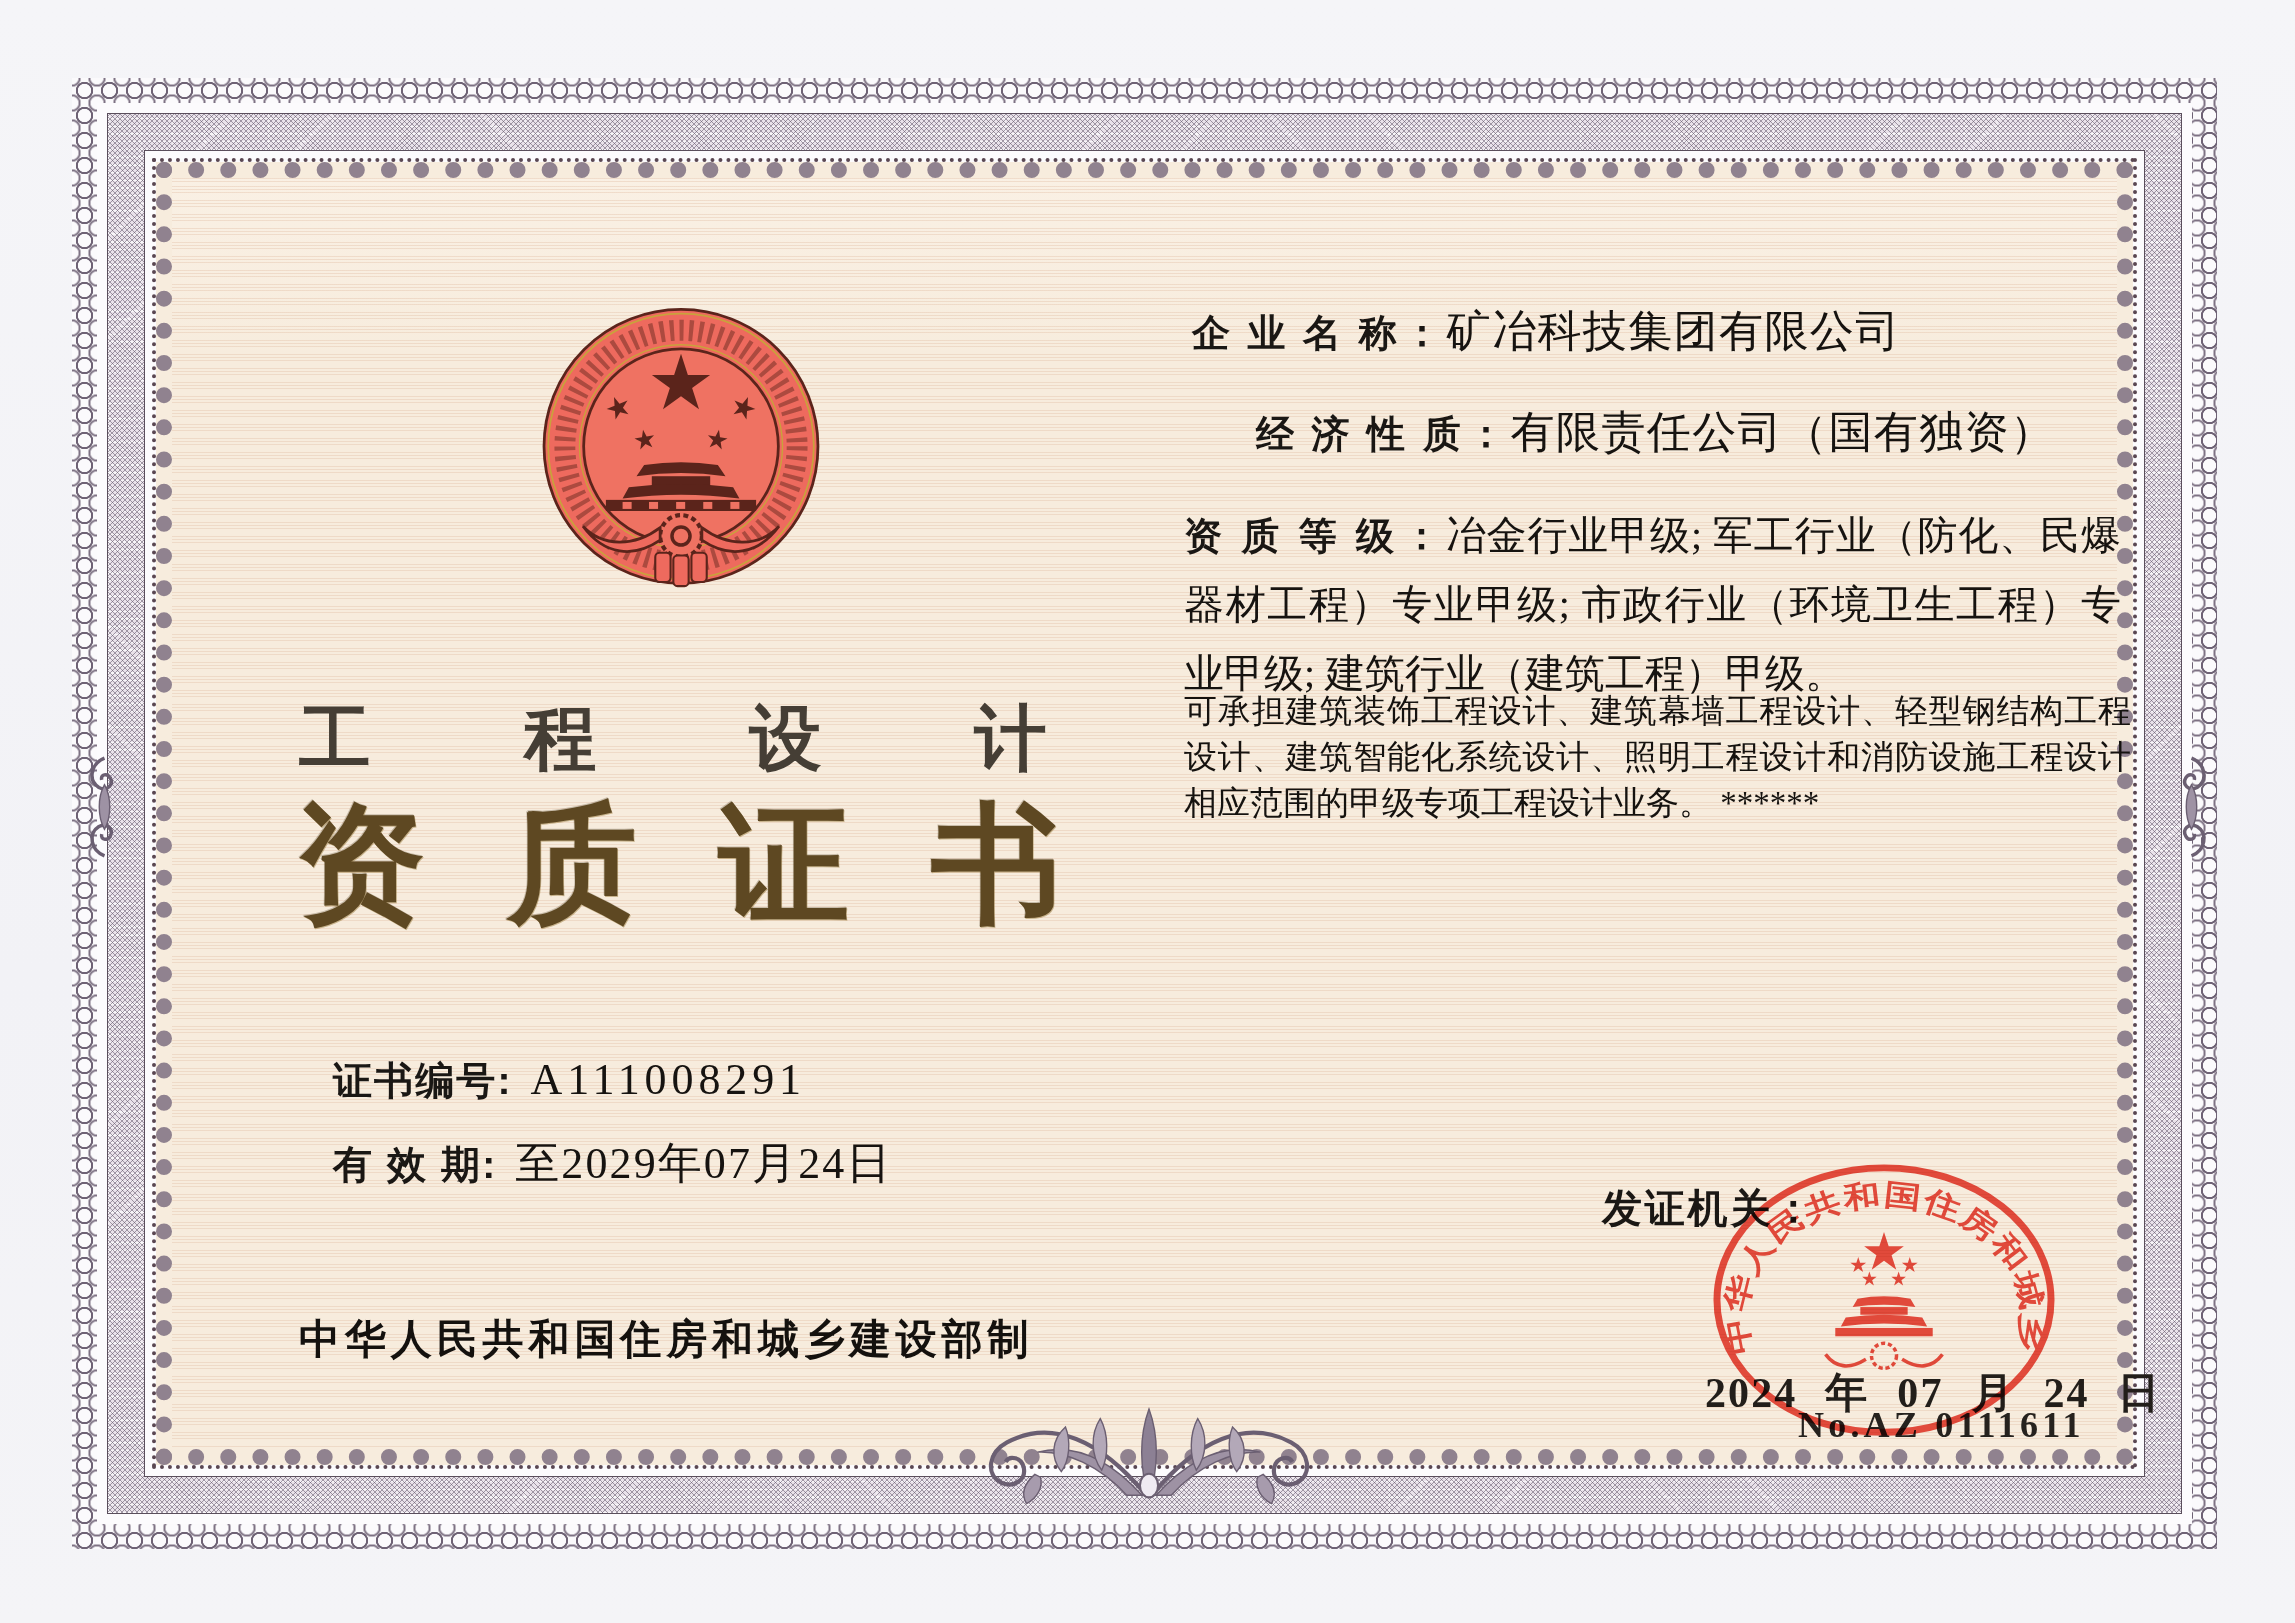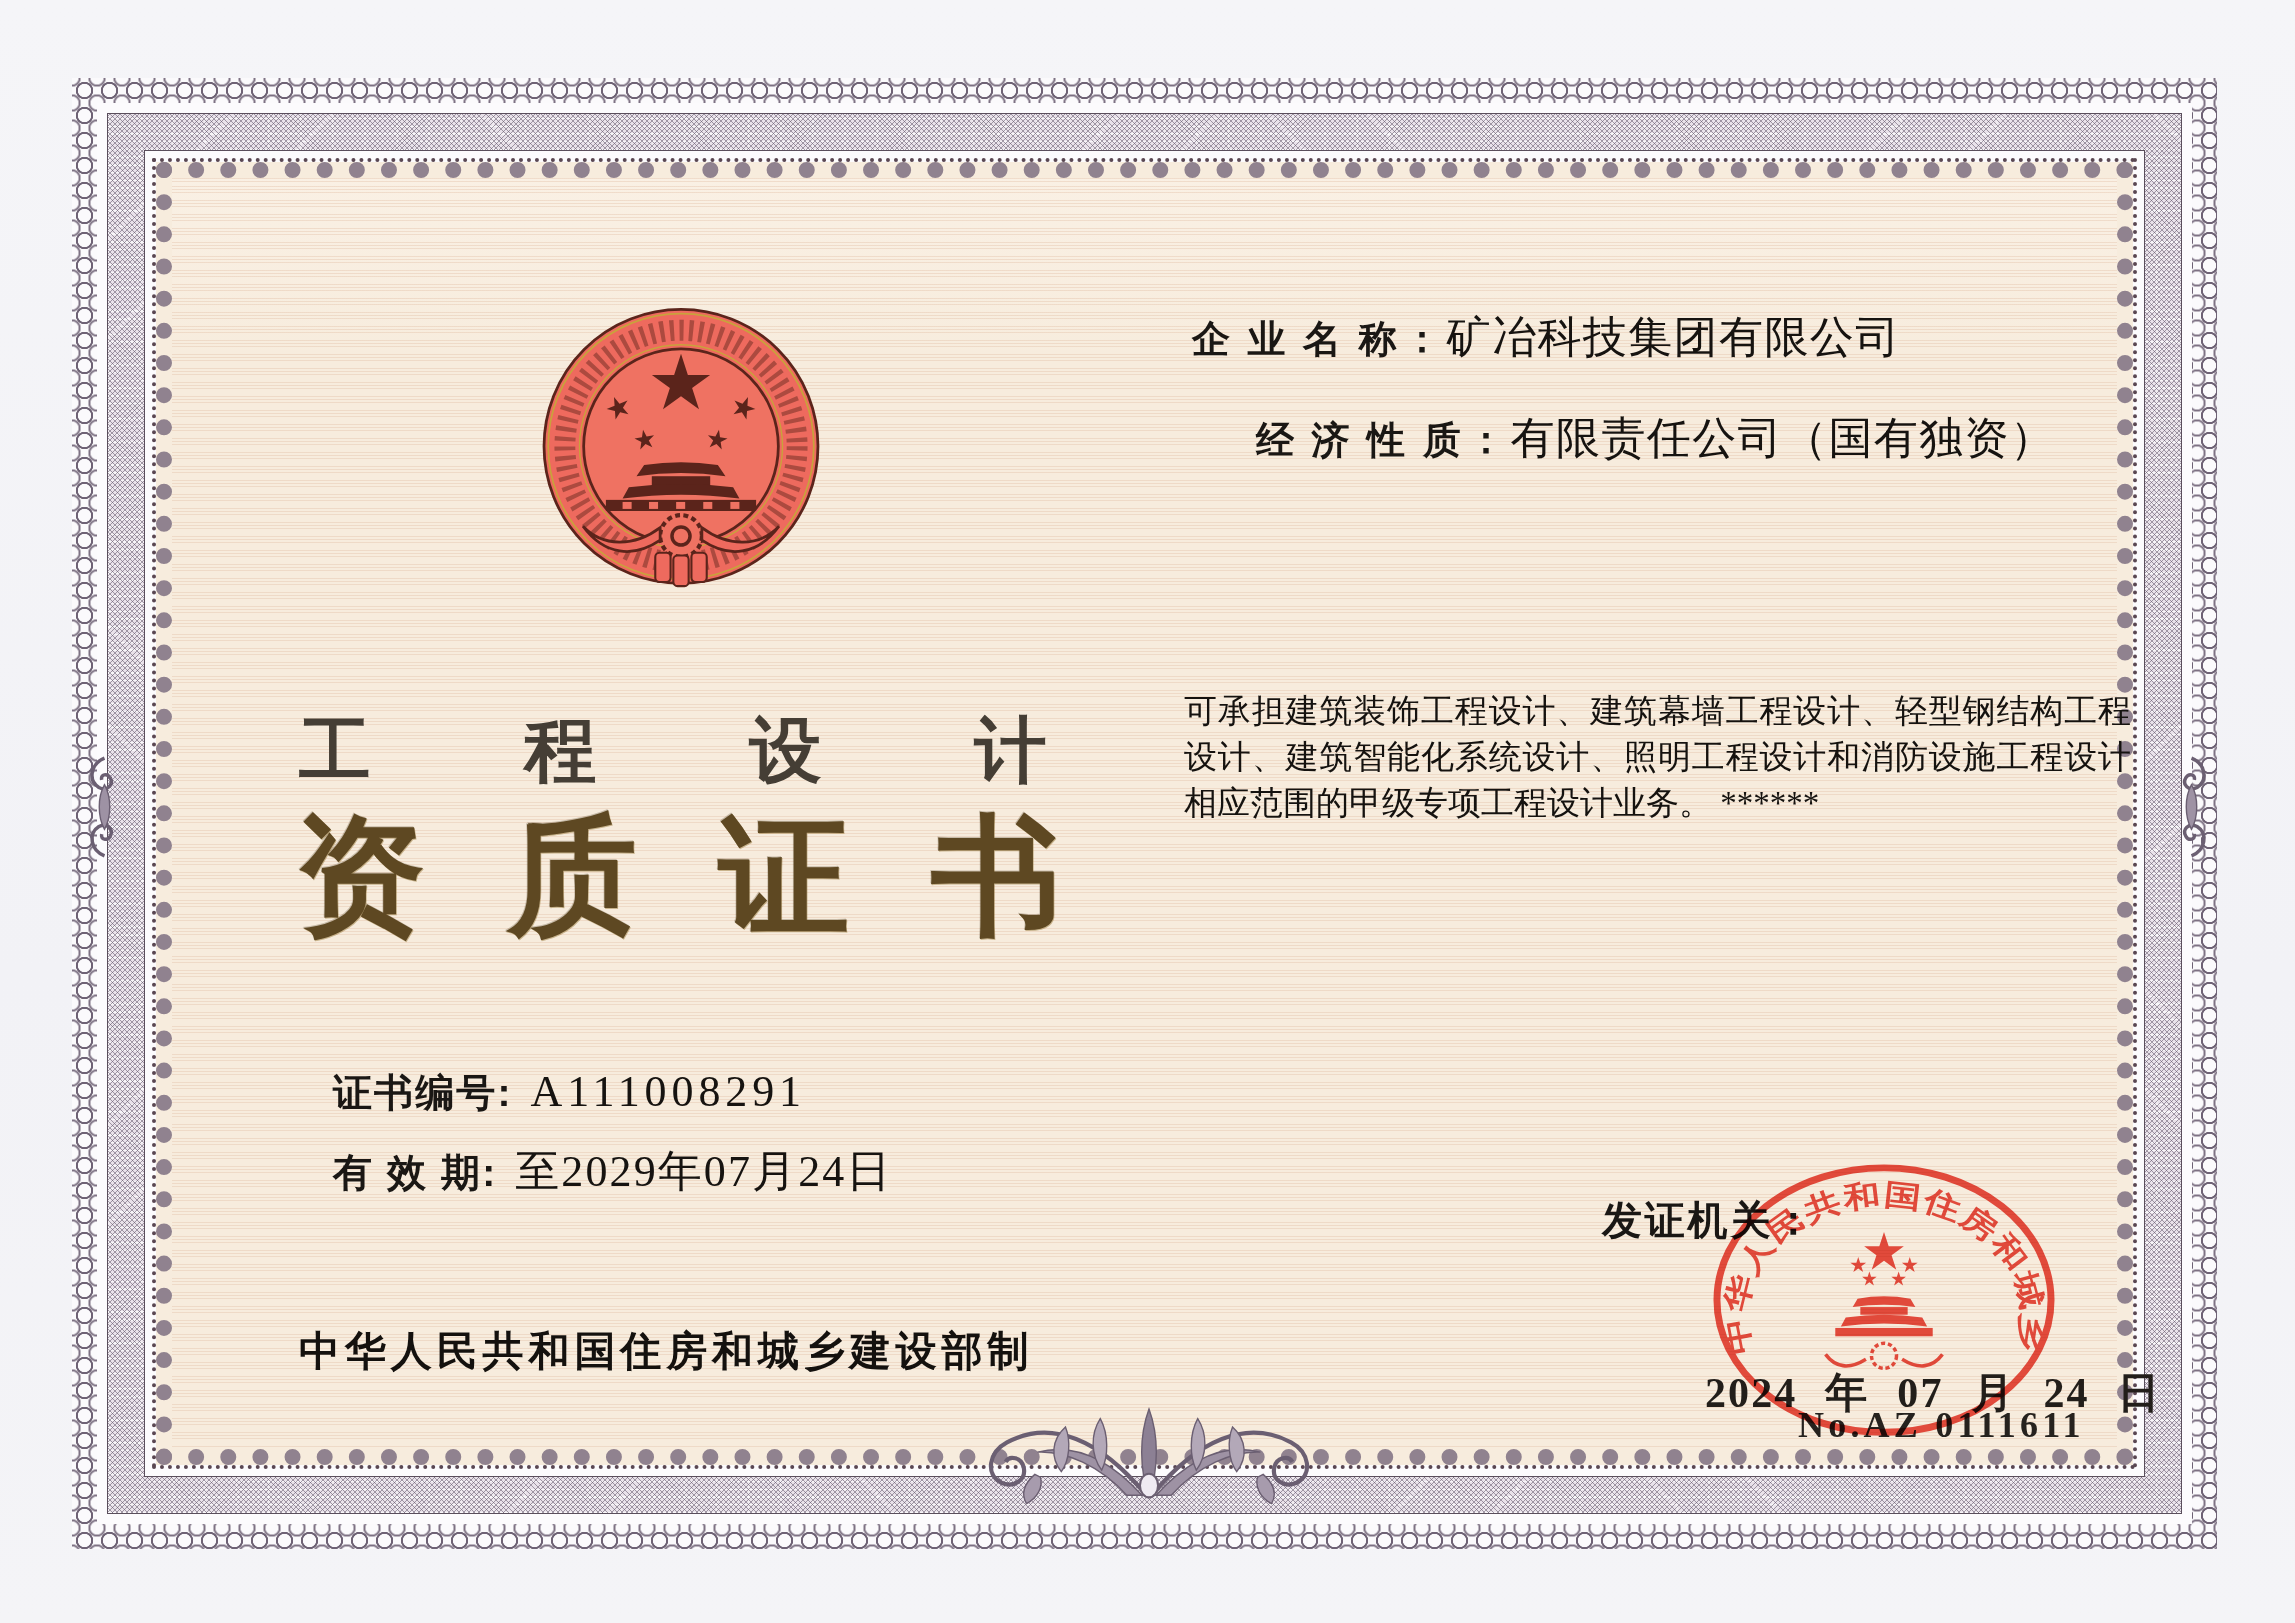--- a/index.html
+++ b/index.html
@@ -33,21 +33,21 @@
   .b-ticks{width:100%;height:100%;border:4.2px dotted #5a4752;background:#fcfbfd;}
   .b-rings{width:100%;height:100%;border:16.7px dotted #90828f;background:#f7ecdd;}
   .paper{width:100%;height:100%;
     background-color:#f7ecdd;
     background-image:
       repeating-linear-gradient(180deg, rgba(226,191,166,.40) 0 0.7px, rgba(0,0,0,0) 0.7px 2.8px),
       linear-gradient(180deg, rgba(252,244,235,.5), rgba(0,0,0,0) 181px);
   }
   
   .abs{position:absolute;}
-  .hei{font-family:"Liberation Sans", sans-serif; font-weight:700; color:#1a1714;margin-top:12px;}
+  .hei{font-family:"Liberation Sans", sans-serif; font-weight:700; color:#1a1714;}
   .kai{font-family:"Liberation Serif","DejaVu Serif", serif; color:#161310;}
   .t1{left:299px; top:691px; width:749px; font-size:72px; color:#453e35;
       text-align:justify; text-align-last:justify; letter-spacing:1.4px;}
   .t2{left:295px; top:794px; width:766px; font-size:130px; color:#5e4822;
       text-align:justify; text-align-last:justify; line-height:1.08;
       text-shadow:0.7px 0.7px 0 rgba(143,111,42,.45), -0.7px -0.7px 0 rgba(60,44,16,.25);}
   .metarow{display:flex; align-items:baseline; white-space:nowrap;}
   .metarow .lbl{font-size:39px; letter-spacing:2.1px;}
   .metarow .val{font-size:44px; margin-left:18px; letter-spacing:4.9px;}
   .row-certno{left:333px; top:1054px;text-align:right;}
@@ -182,20 +182,23 @@
   <div class="abs frow row-company">
     <span class="hei flabel">企 业 名 称</span>
     <span class="hei fcolon">：</span>
     <span class="kai fvalue">矿冶科技集团有限公司</span>
   </div>
   <div class="abs frow row-economic">
     <span class="hei flabel">经 济 性 质</span>
     <span class="hei fcolon">：</span>
     <span class="kai fvalue">有限责任公司（国有独资）</span>
   </div>
+  <p class="abs gradep">
+    <span class="hei flabel">资 质 等 级</span><span class="hei fcolon">：</span><span class="gvalue">冶金行业甲级; 军工行业（防化、民爆器材工程）专业甲级; 市政行业（环境卫生工程）专业甲级; 建筑行业（建筑工程）甲级。</span>
+  </p>
   <p class="abs scopep">可承担建筑装饰工程设计、建筑幕墙工程设计、轻型钢结构工程设计、建筑智能化系统设计、照明工程设计和消防设施工程设计相应范围的甲级专项工程设计业务。 ******</p>
 
   <div class="abs hei issuing">发证机关：</div>
   <div class="abs kai date">2024 年 07 月 24 日</div>
   <div class="abs kai serial">No.AZ 0111611</div>
 
   <svg class="abs sealsvg" viewBox="0 0 500 400">
     <defs>
       <path id="sealArc" d="M 62,272 A 198,160 0 1 1 438,272" fill="none"></path>
     </defs>

